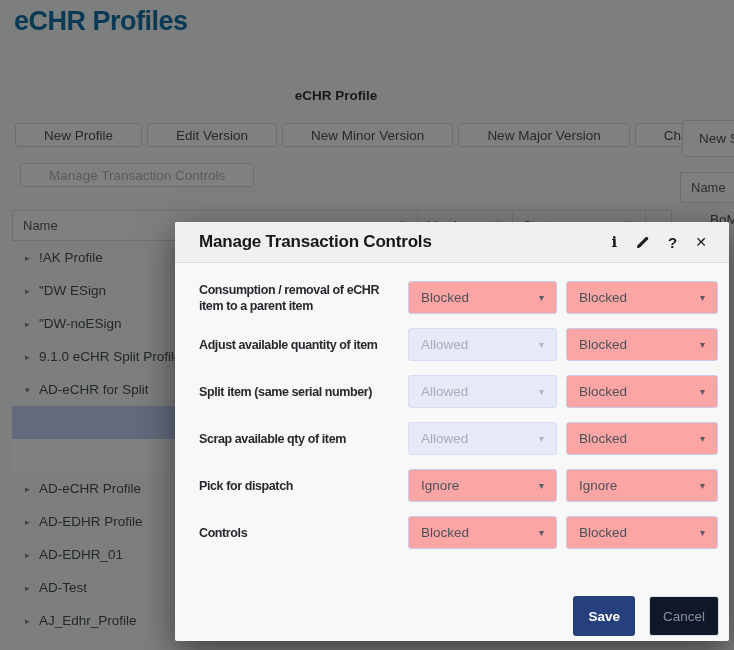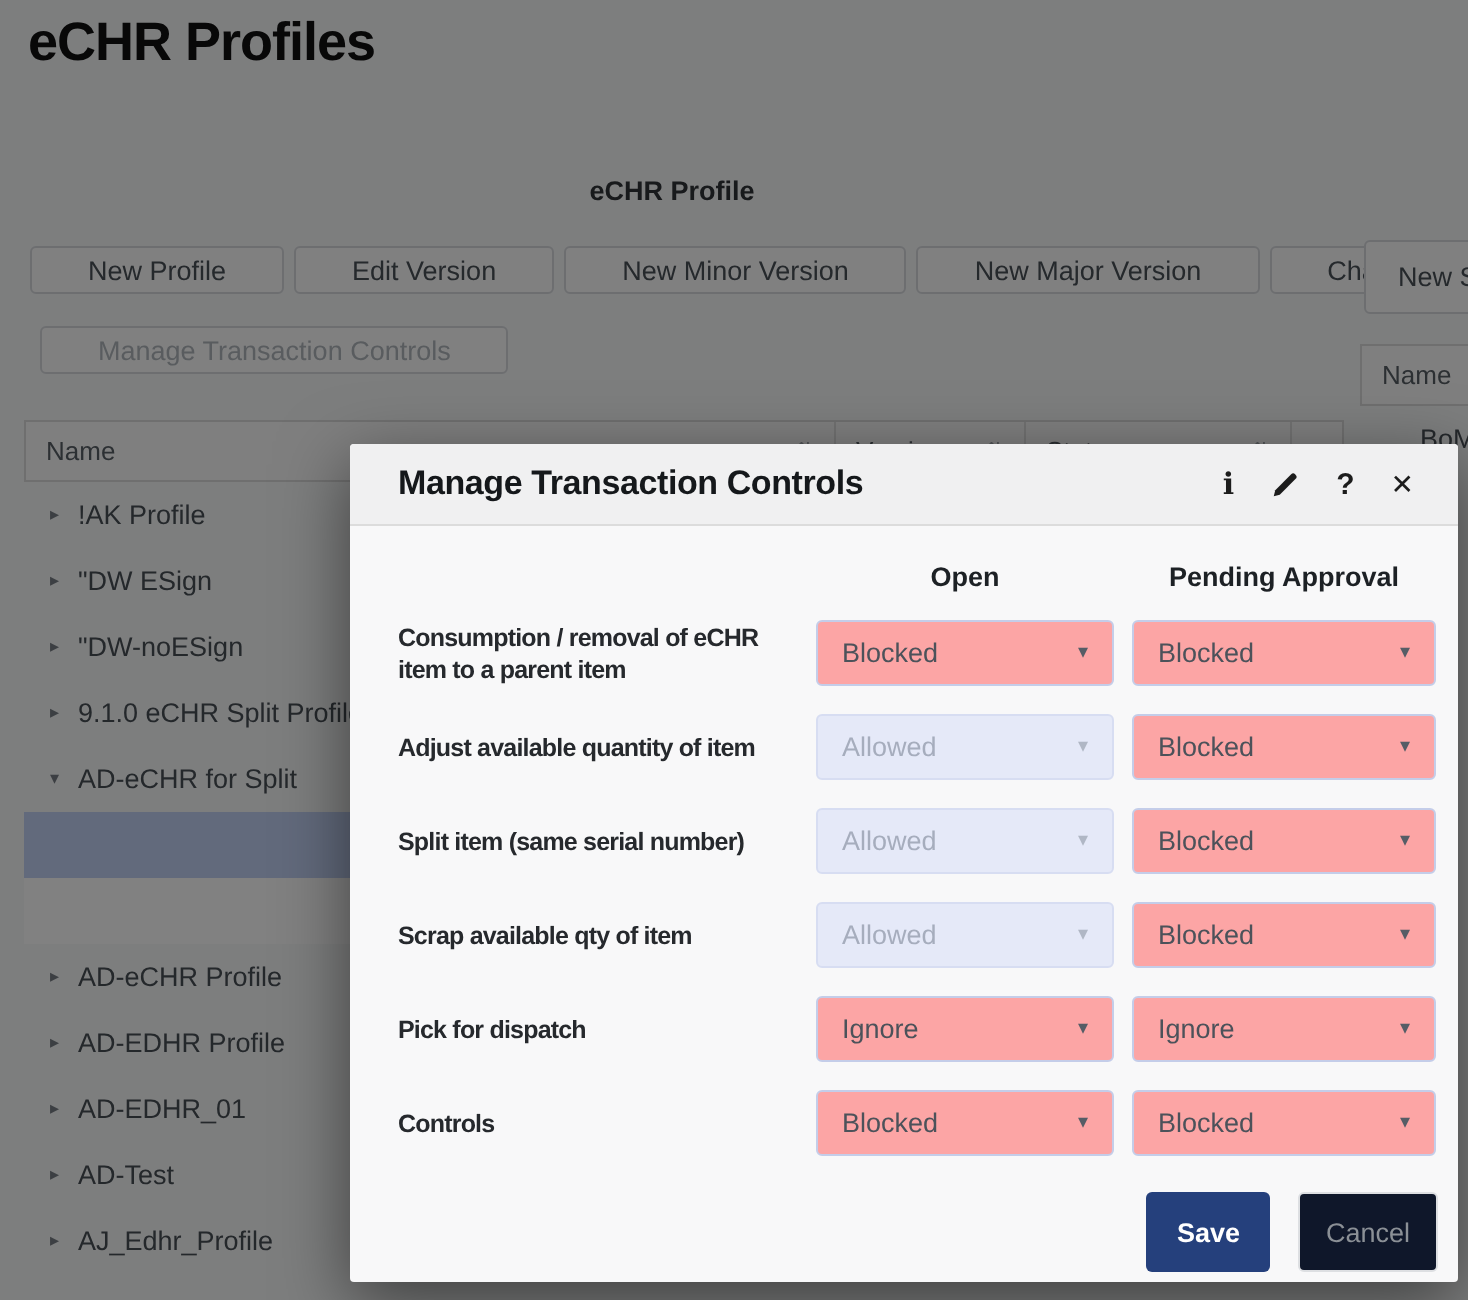--- a/index.html
+++ b/index.html
@@ -1,20 +1,20 @@
 <!DOCTYPE html>
 <html><head>
 <meta charset="utf-8">
 <style>
   * { margin:0; padding:0; box-sizing:border-box; }
   html,body { width:734px; height:650px; overflow:hidden; }
   body { font-family:"Liberation Sans","DejaVu Sans",sans-serif; background:#f5f6f7; position:relative; }
 
   
-  .page-title { position:absolute; top:6px; left:14px; font-size:27px; font-weight:700; color:#000000; letter-spacing:-0.5px; }
+  .page-title { position:absolute; top:6px; left:14px; font-size:27px; font-weight:700; color:#0369a1; letter-spacing:-0.5px; }
   .section-title { position:absolute; top:88px; left:0; width:672px; text-align:center; font-size:13.5px; font-weight:700; color:#23272b; }
 
   .toolbar { position:absolute; left:15px; top:123px; display:flex; gap:5px; }
   .toolbar-secondary { position:absolute; left:20px; top:163px; }
   .btn { height:24px; padding:0 28px; background:#fbfbfb; border:1px solid #d3d6da; border-radius:3px;
          font-size:13.5px; color:#3e454d; display:flex; align-items:center; white-space:nowrap; cursor:pointer; }
   .btn.disabled { color:#aab0b6; }
 
   .ptable { position:absolute; left:12px; top:210px; width:660px; }
   .ptable-header { display:flex; height:31px; border:1px solid #d8d8d8; background:#f9f9f9; align-items:stretch;
@@ -196,25 +196,20 @@
         <svg width="15" height="15" viewBox="0 0 16 16" aria-hidden="true">
           <path d="M2 14 L2.8 10.8 L11.3 2.3 a1.5 1.5 0 0 1 2.1 0 l0.3 0.3 a1.5 1.5 0 0 1 0 2.1 L5.2 13.2 Z" fill="#1c1c1c"></path>
         </svg>
       </span>
       <span class="mi mi-help">?</span>
       <span class="mi mi-close">✕</span>
     </div>
   </div>
 
   <div class="modal-body">
-    <div class="grid-header">
-      <div class="spacer"></div>
-      <div class="col-h">Open</div>
-      <div class="col-h second">Pending Approval</div>
-    </div>
 
     <div>
 
         <div class="control-row">
           <div class="row-label">Consumption / removal of eCHR item to a parent item</div>
           <div class="dd">
             <span>Blocked</span>
             <span class="dd-arrow">▾</span>
           </div>
           <div class="dd second">

